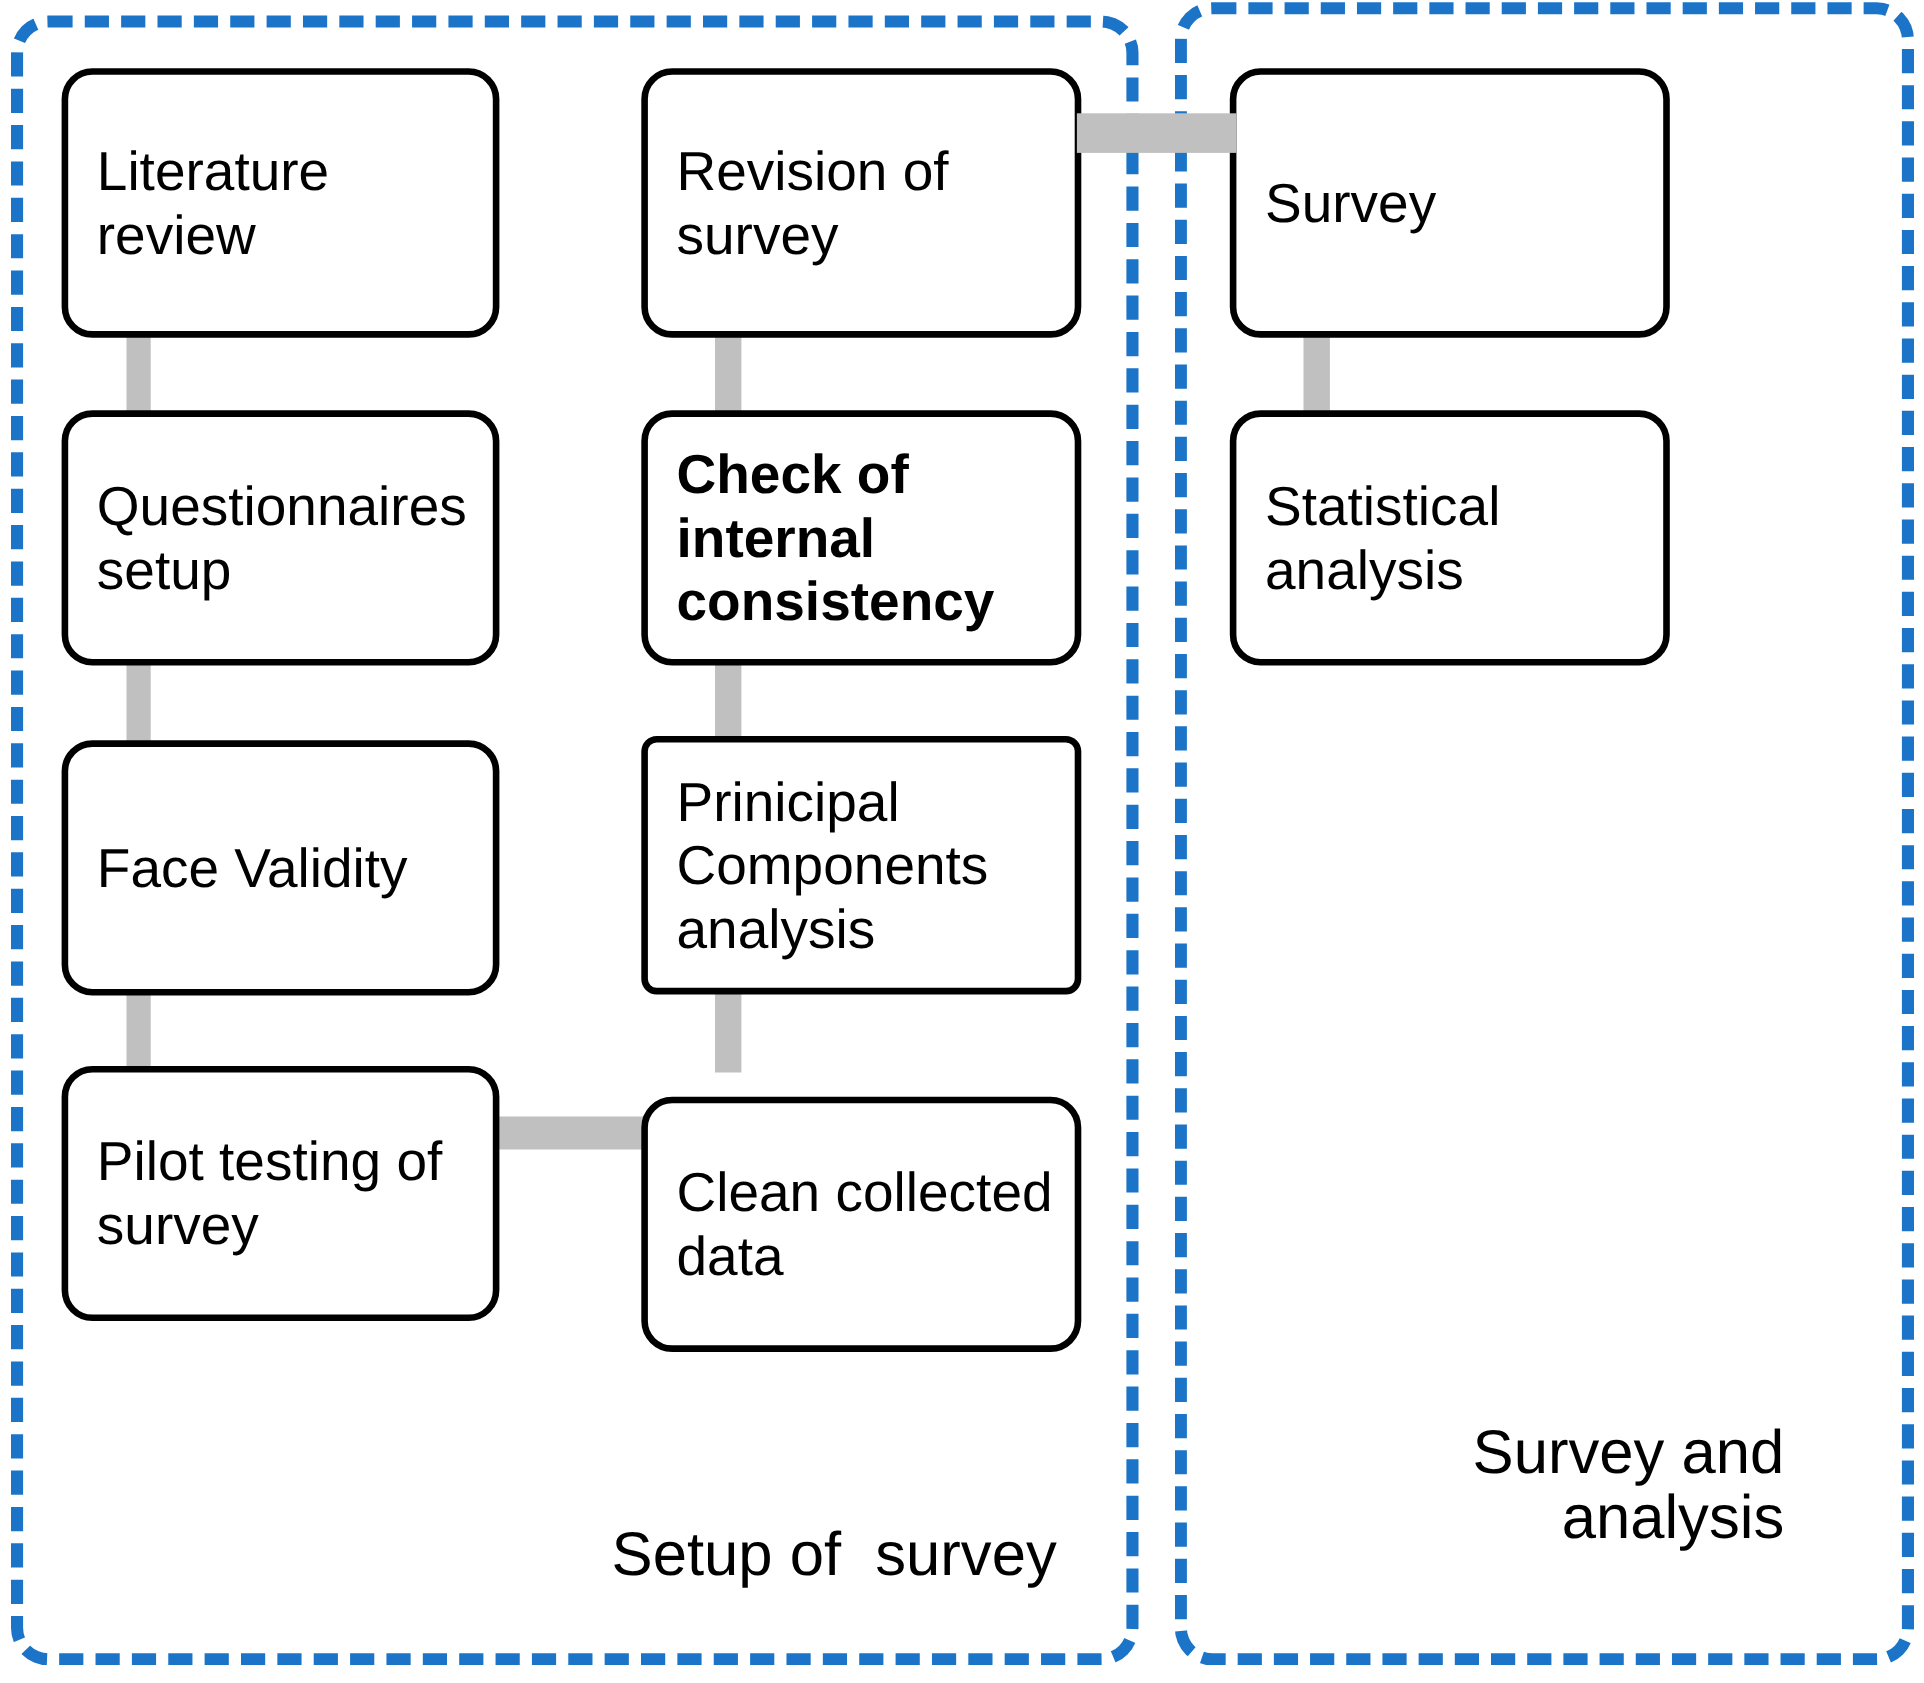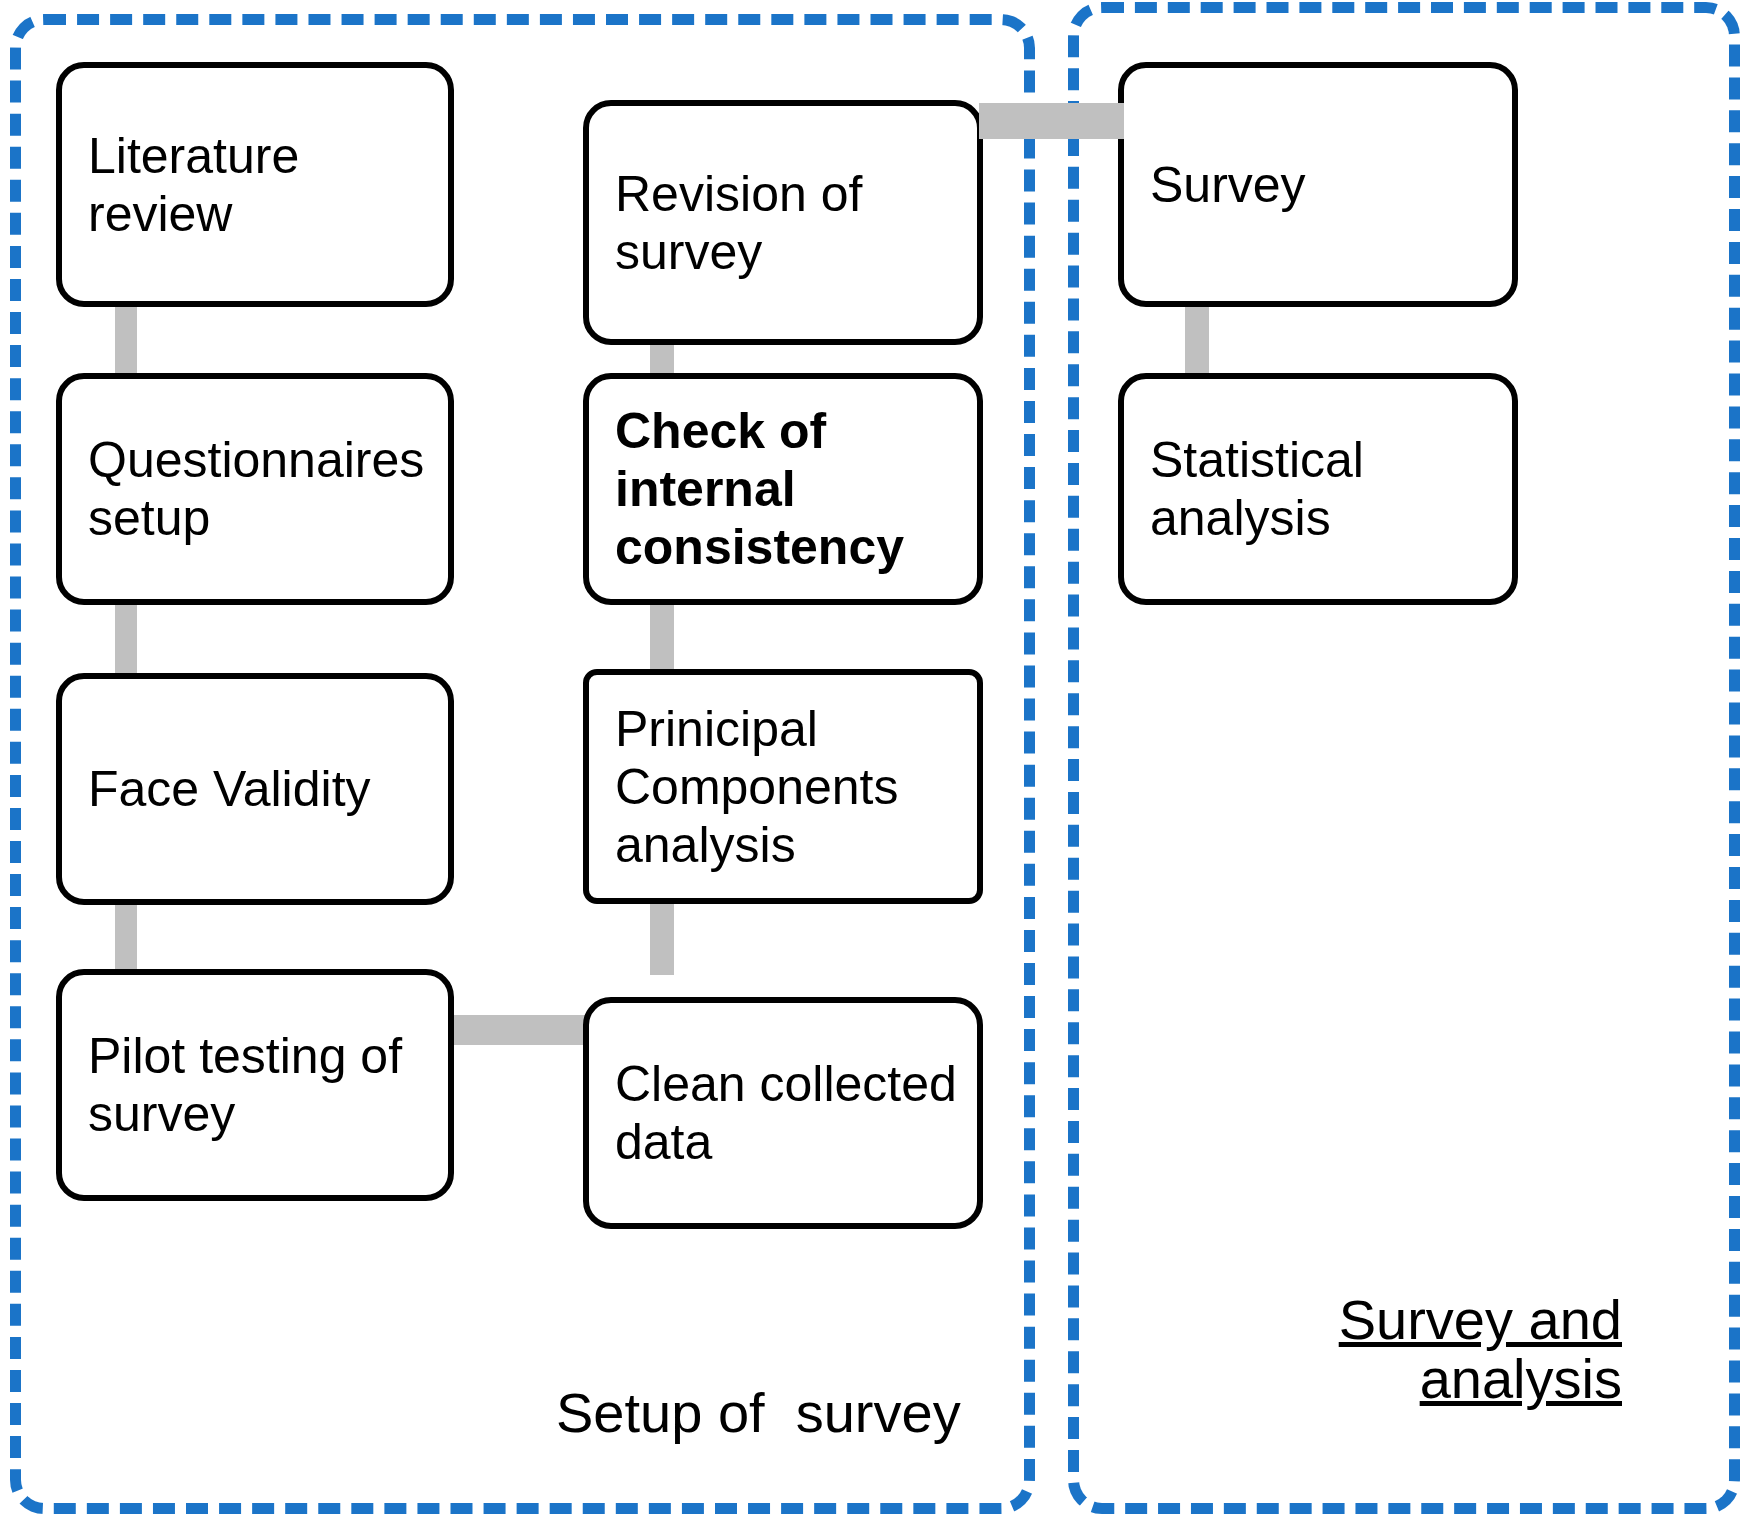--- a/index.html
+++ b/index.html
@@ -50,21 +50,20 @@
   #caption-setup {
     left: 556px;
     top: 1383px;
     text-align: left;
   }
   #caption-analysis {
     left: 1192px;
     top: 1290px;
     text-align: right;
     width: 430px;
-    text-decoration: underline;
   }
 
   
   .node {
     position: absolute;
     box-sizing: border-box;
     background: #ffffff;
     border: 6px solid #000000;
     border-radius: 28px;
     z-index: 4;
@@ -82,21 +81,21 @@
     text-align: left;
   }
 
   
   #node-literature-review   { left: 56px;  top: 62px;  width: 398px; height: 245px; }
   #node-questionnaires-setup{ left: 56px;  top: 373px; width: 398px; height: 232px; }
   #node-face-validity       { left: 56px;  top: 673px; width: 398px; height: 232px; }
   #node-pilot-testing       { left: 56px;  top: 969px; width: 398px; height: 232px; }
 
   
-  #node-revision-survey     { left: 583px; top: 62px;  width: 400px; height: 245px; margin-top: 38px; }
+  #node-revision-survey     { left: 583px; top: 62px;  width: 400px; height: 245px; }
   #node-check-consistency   { left: 583px; top: 373px; width: 400px; height: 232px; font-weight: bold; }
   #node-pca                 { left: 583px; top: 669px; width: 400px; height: 235px; border-radius: 14px; }
   #node-clean-data          { left: 583px; top: 969px; width: 400px; height: 232px; margin-top: 28px; }
 
   
   #node-survey              { left: 1118px; top: 62px;  width: 400px; height: 245px; }
   #node-statistical-analysis{ left: 1118px; top: 373px; width: 400px; height: 232px; }
 
   
   .connector {

